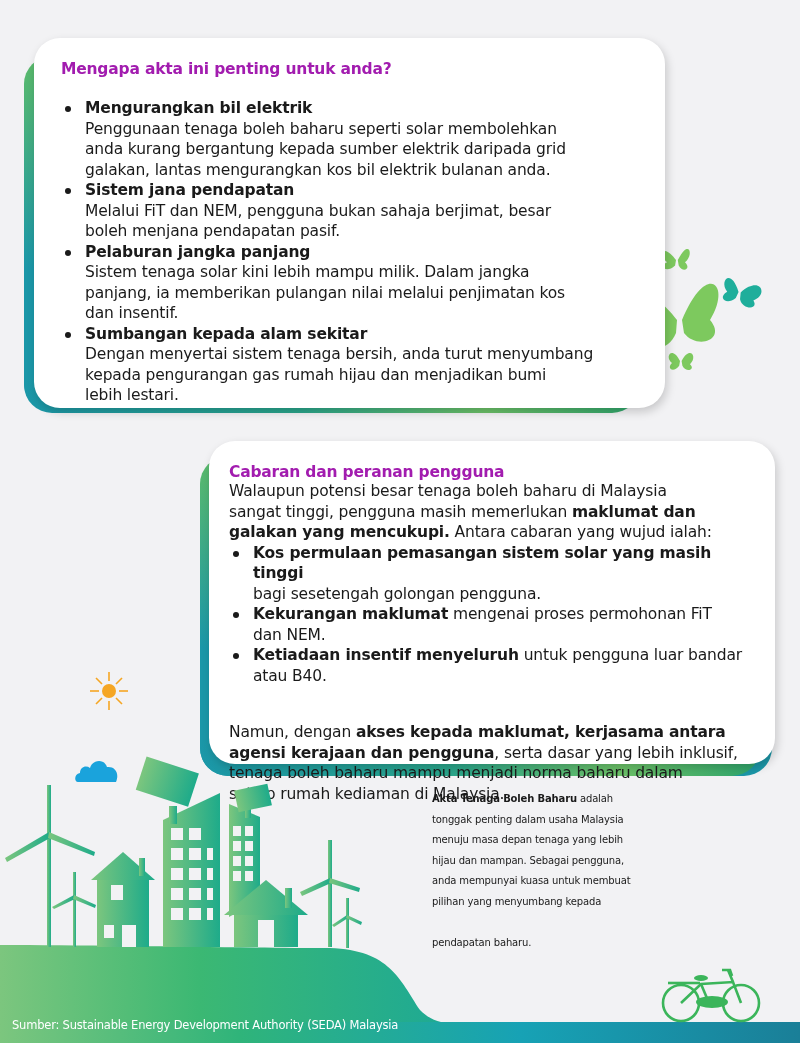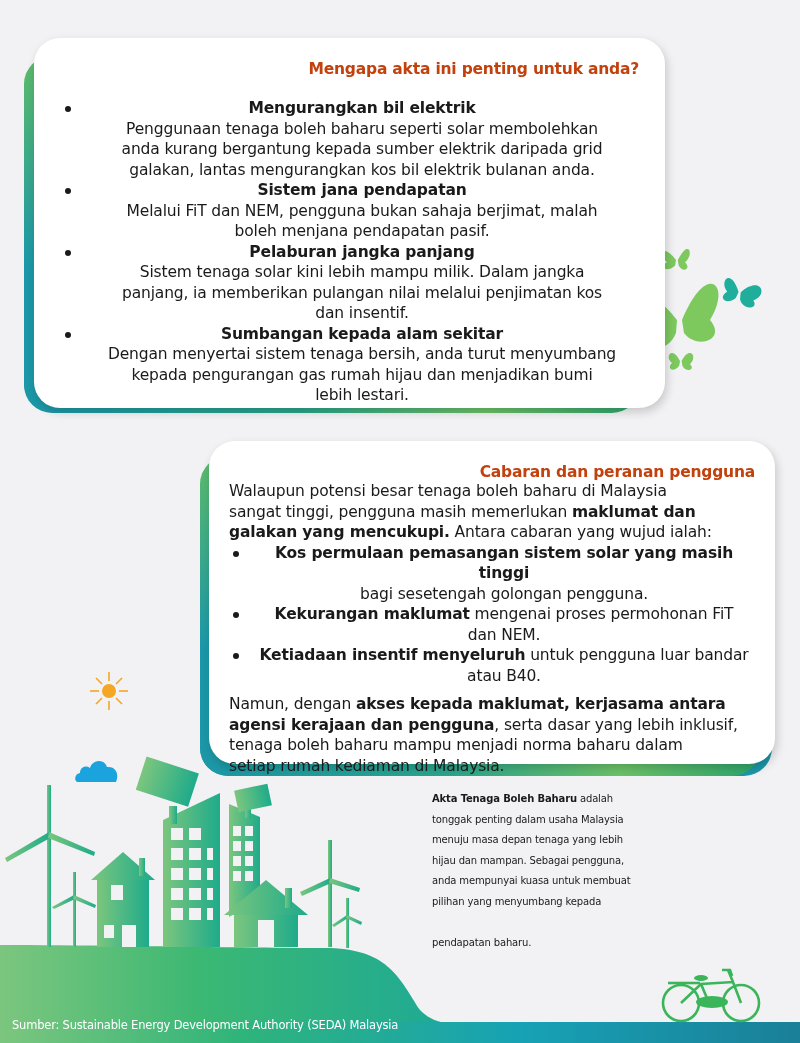--- a/index.html
+++ b/index.html
@@ -16,32 +16,31 @@
     border-radius: 28px;
     background: linear-gradient(90deg, #1b97a8 0%, #22a08e 35%, #5cbb6a 70%, #2fa06a 100%);
   }
   .card {
     position: absolute;
     background: #ffffff;
     border-radius: 26px;
     box-shadow: 2px 4px 10px rgba(0,0,0,0.18);
   }
   .card-title {
-    color: #c2410c;
+    color: #a21caf;
     font-weight: bold;
     font-size: 15.5px;
     letter-spacing: -0.2px;
-    text-align: right;
   }
   .body-text {
     font-size: 15.5px;
     line-height: 20.5px;
     letter-spacing: -0.15px;
   }
-  .bullet-list { list-style: none; text-align: center; }
+  .bullet-list { list-style: none; }
   .bullet-list li { position: relative; padding-left: 24px; }
   .bullet-list li::before {
     content: "";
     position: absolute; left: 4px; top: 8px;
     width: 6px; height: 6px; border-radius: 50%;
     background: #1a1a1a;
   }
   b { font-weight: bold; }
 
   
@@ -107,21 +106,21 @@
     <div class="card-title" style="margin-bottom:20px">Mengapa akta ini penting untuk anda?</div>
     <ul class="bullet-list body-text">
       <li>
         <b>Mengurangkan bil elektrik</b><br>
         <span>Penggunaan tenaga boleh baharu seperti solar membolehkan</span><br>
         <span>anda kurang bergantung kepada sumber elektrik daripada grid</span><br>
         <span>galakan, lantas mengurangkan kos bil elektrik bulanan anda.</span>
       </li>
       <li>
         <b>Sistem jana pendapatan</b><br>
-        <span>Melalui FiT dan NEM, pengguna bukan sahaja berjimat, malah</span><br>
+        <span>Melalui FiT dan NEM, pengguna bukan sahaja berjimat, besar</span><br>
         <span>boleh menjana pendapatan pasif.</span>
       </li>
       <li>
         <b>Pelaburan jangka panjang</b><br>
         <span>Sistem tenaga solar kini lebih mampu milik. Dalam jangka</span><br>
         <span>panjang, ia memberikan pulangan nilai melalui penjimatan kos</span><br>
         <span>dan insentif.</span>
       </li>
       <li>
         <b>Sumbangan kepada alam sekitar</b><br>
@@ -150,21 +149,21 @@
       </li>
       <li>
         <b>Kekurangan maklumat</b><span> mengenai proses permohonan FiT</span><br>
         <span>dan NEM.</span>
       </li>
       <li>
         <b>Ketiadaan insentif menyeluruh</b><span> untuk pengguna luar bandar</span><br>
         <span>atau B40.</span>
       </li>
     </ul>
-    <div class="body-text" style="margin-top:8px">
+    <div class="body-text" style="margin-top:36px">
       <span>Namun, dengan </span><b>akses kepada maklumat, kerjasama antara</b><br>
       <b>agensi kerajaan dan pengguna</b><span>, serta dasar yang lebih inklusif,</span><br>
       <span>tenaga boleh baharu mampu menjadi norma baharu dalam</span><br>
       <span>setiap rumah kediaman di Malaysia.</span>
     </div>
   </div>
 </div>
 
 <svg class="icon" style="left:88px;top:670px" width="42" height="42" viewBox="0 0 42 42">
   <g stroke="#f5a623" stroke-width="1.6">

